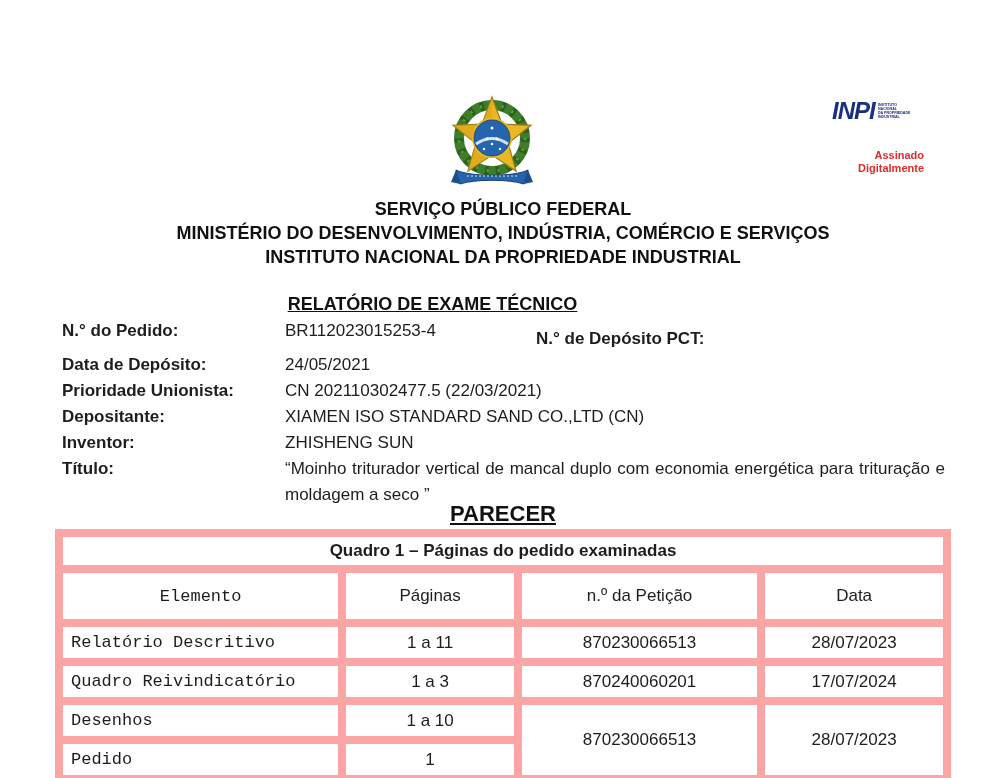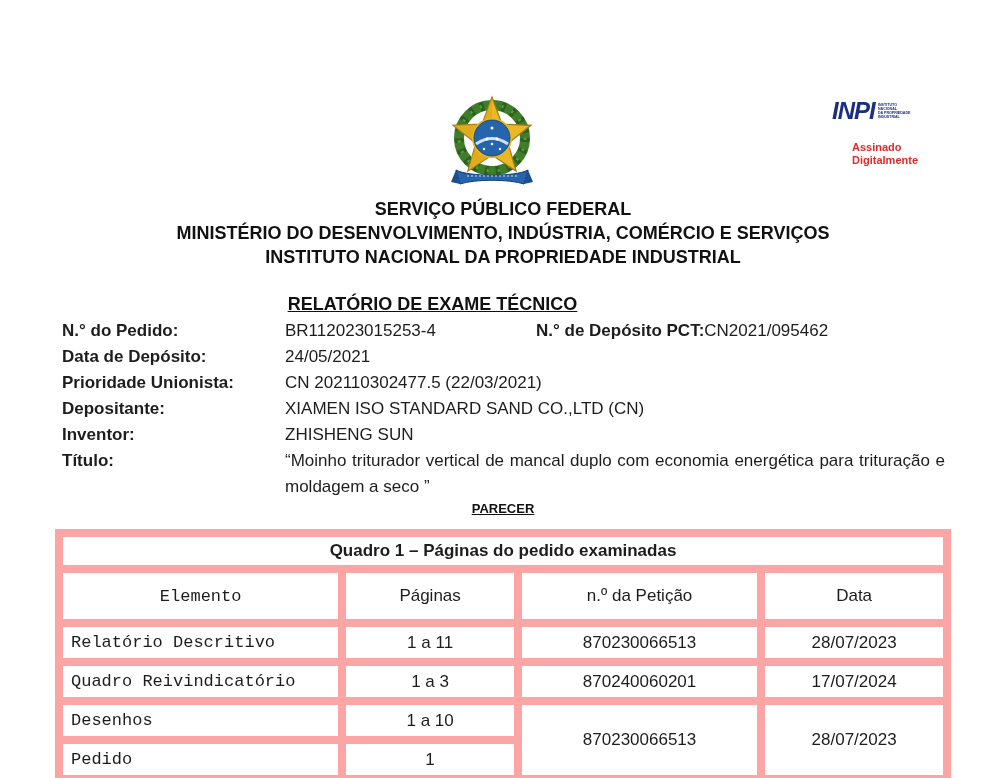--- a/index.html
+++ b/index.html
@@ -22,21 +22,21 @@
   .inpi-word {
     font-style: italic; font-weight: bold; font-size: 24px; line-height: 20px;
     letter-spacing: -1px; color: #1b2f7e;
   }
   .inpi-institute {
     font-size: 8px; line-height: 9px; font-weight: bold; color: #1b2f7e;
     transform: scale(0.45); transform-origin: left top; margin-left: 3px; margin-top: 2px;
     white-space: nowrap;
   }
   .inpi-signed {
-    margin-top: 2px; margin-left: 20px; text-align: left;
+    margin-top: 10px; margin-left: 20px; text-align: right;
     font-size: 11px; line-height: 13px; font-weight: bold; color: #e02a2a; width: 72px;
   }
 
   
   .gov-header {
     position: absolute; left: 0; top: 197px; width: 1006px;
     text-align: center; font-weight: bold; font-size: 18px; line-height: 24px; color: #111;
   }
 
   
@@ -45,27 +45,27 @@
     font-weight: bold; font-size: 18px; color: #111;
   }
   .report-title span { text-decoration: underline; }
 
   
   .fields { position: absolute; left: 62px; top: 318px; width: 886px; font-size: 17px; line-height: 26px; }
   .field-row { display: flex; align-items: flex-start; }
   .field-label { font-weight: bold; width: 223px; flex: 0 0 223px; }
   .field-value { font-weight: normal; }
   .field-value-fixed { flex: 0 0 251px; }
-  .field-label-inline { font-weight: bold; }
+  .field-label-inline { font-weight: bold; margin-top: 8px; }
   .title-paragraph { width: 660px; text-align: justify; }
 
   
   .parecer-title {
     position: absolute; left: 0; top: 501px; width: 1006px; text-align: center;
-    font-weight: bold; font-size: 13px; color: #111;
+    font-weight: bold; font-size: 22px; color: #111;
   }
   .parecer-title span { text-decoration: underline; }
 
   
   .quadro { position: absolute; left: 55px; top: 529px; width: 896px; border-collapse: collapse; font-size: 17px; color: #1d1d1d; }
   .quadro td, .quadro th { border: 8px solid #fca5a5; padding: 0 8px; font-weight: normal; }
   .quadro .caption-cell { height: 36px; text-align: center; font-weight: bold; }
   .quadro .head-row td { height: 54px; text-align: center; }
   .quadro .data-row td { height: 39px; }
   .quadro .col-elemento { width: 292px; text-align: left; font-family: Liberation Mono, monospace; }
@@ -127,21 +127,20 @@
 
   <div class="report-title">
     <span>RELATÓRIO DE EXAME TÉCNICO</span>
   </div>
 
   <div class="fields">
     <div class="field-row">
       <div class="field-label">N.° do Pedido:</div>
       <div class="field-value field-value-fixed">BR112023015253-4</div>
       <div class="field-label-inline">N.° de Depósito PCT:</div>
-      <div class="field-value">CN2021/095462</div>
     </div>
     <div class="field-row">
       <div class="field-label">Data de Depósito:</div>
       <div class="field-value">24/05/2021</div>
     </div>
     <div class="field-row">
       <div class="field-label">Prioridade Unionista:</div>
       <div class="field-value">CN 202110302477.5 (22/03/2021)</div>
     </div>
     <div class="field-row">

